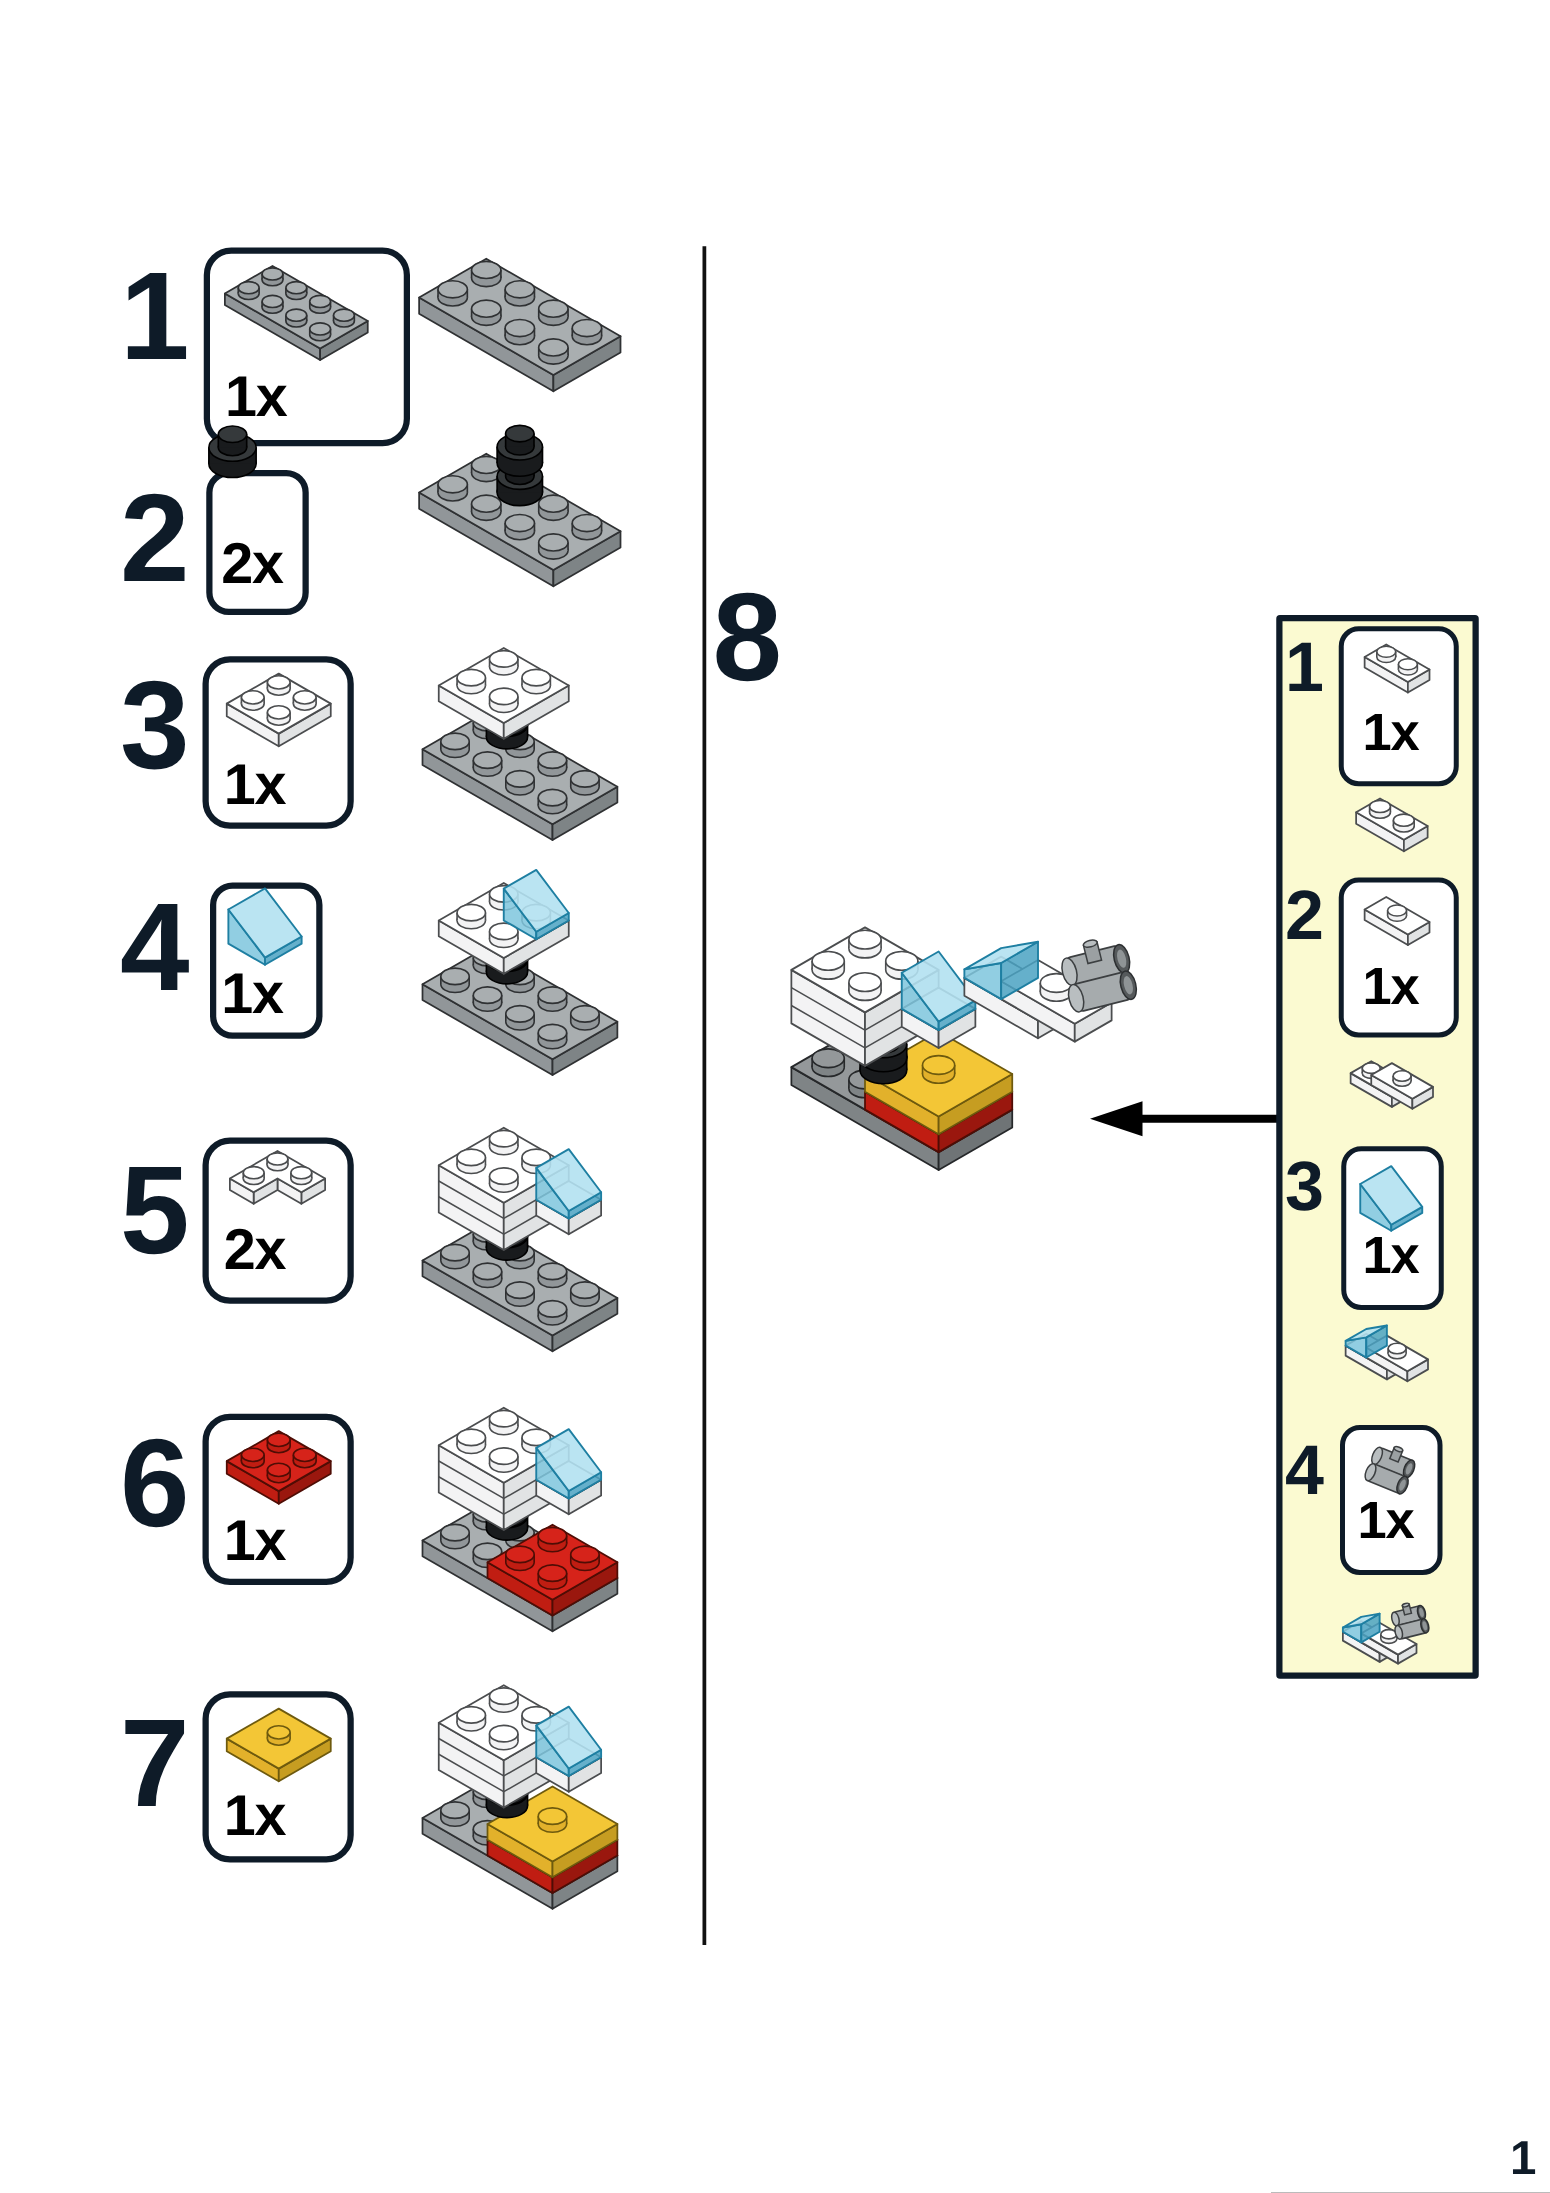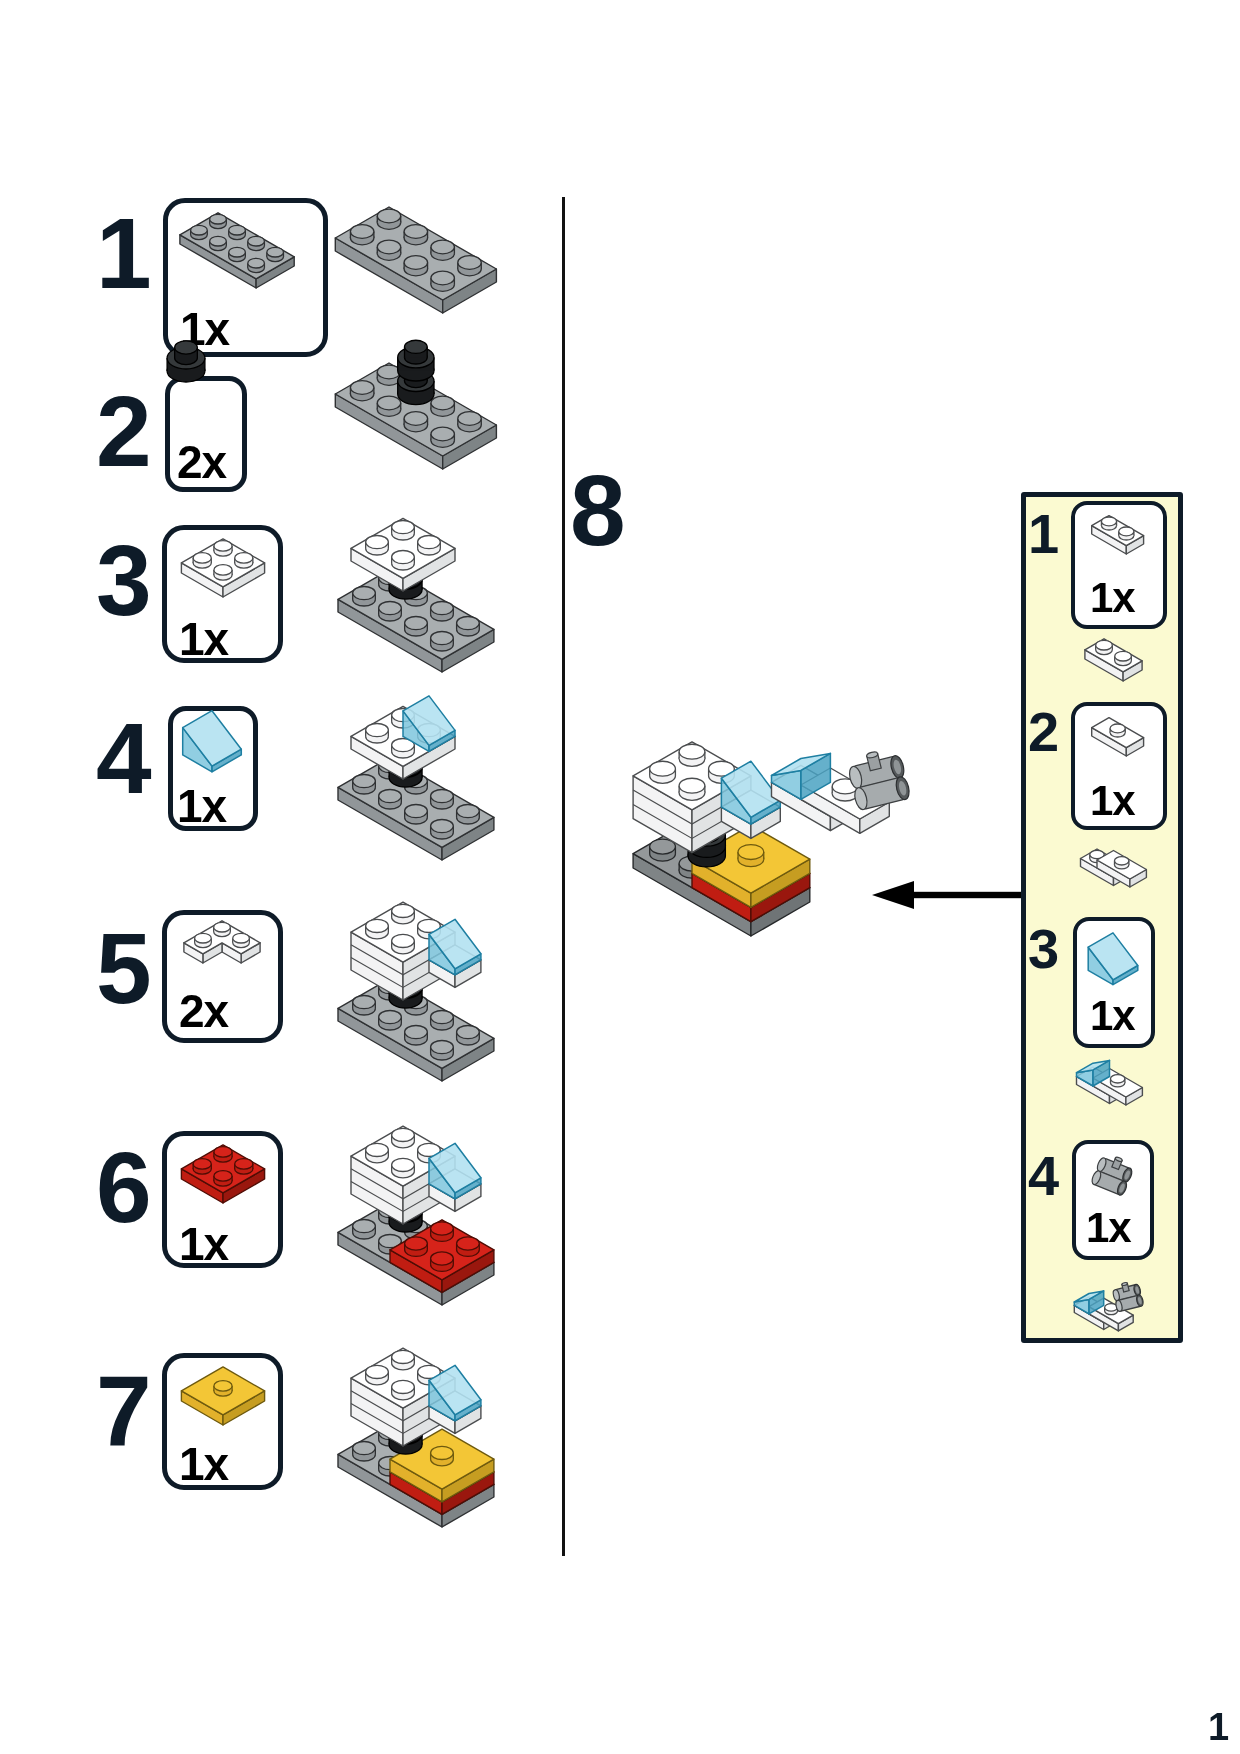--- a/index.html
+++ b/index.html
@@ -1,20 +1,20 @@
 <!DOCTYPE html>
 <html style="--ink: #0e1b28; --label: #000000; --paper: #ffffff; --callout-bg: #fbfad1; --divider: #111111; --gray: #a9aeb0; --dark-gray: #94989a; --white-part: #ffffff; --black-part: #191b1d; --red: #d6231a; --yellow: #f3c636; --trans-blue: #7ec5dd; --binocular-gray: #a6abad;"><head>
 <meta charset="utf-8">
 <style>
   html,body{margin:0;padding:0;background:#888;}
   #page{position:relative;width:1240px;height:1754px;background:var(--paper,#fff);overflow:hidden;
         font-family:"Liberation Sans",sans-serif;}
   .stepnum{position:absolute;font:700 100px/1 "Liberation Sans",sans-serif;color:var(--ink);}
   .cnum{position:absolute;font:700 56px/1 "Liberation Sans",sans-serif;color:var(--ink);}
-  .qty{position:absolute;font:700 46px/1 "Liberation Sans",sans-serif;color:var(--label);letter-spacing:-1px;margin-top:12px;}
+  .qty{position:absolute;font:700 46px/1 "Liberation Sans",sans-serif;color:var(--label);letter-spacing:-1px;}
   .qty.small{font-size:42px;}
   .pbox{position:absolute;border:5px solid var(--ink);border-radius:22px;background:#fff;box-sizing:border-box;}
   .r18{border-radius:18px;}
   .cbox{position:absolute;border:4px solid var(--ink);border-radius:16px;background:#fff;box-sizing:border-box;}
   .callout{position:absolute;border:5px solid var(--ink);border-radius:3px;background:var(--callout-bg);box-sizing:border-box;}
   .divider{position:absolute;background:var(--divider);}
   .pageno{position:absolute;font:700 38px/1 "Liberation Sans",sans-serif;color:var(--ink);}
   svg.scene{position:absolute;overflow:visible;}
 </style>
 </head>

